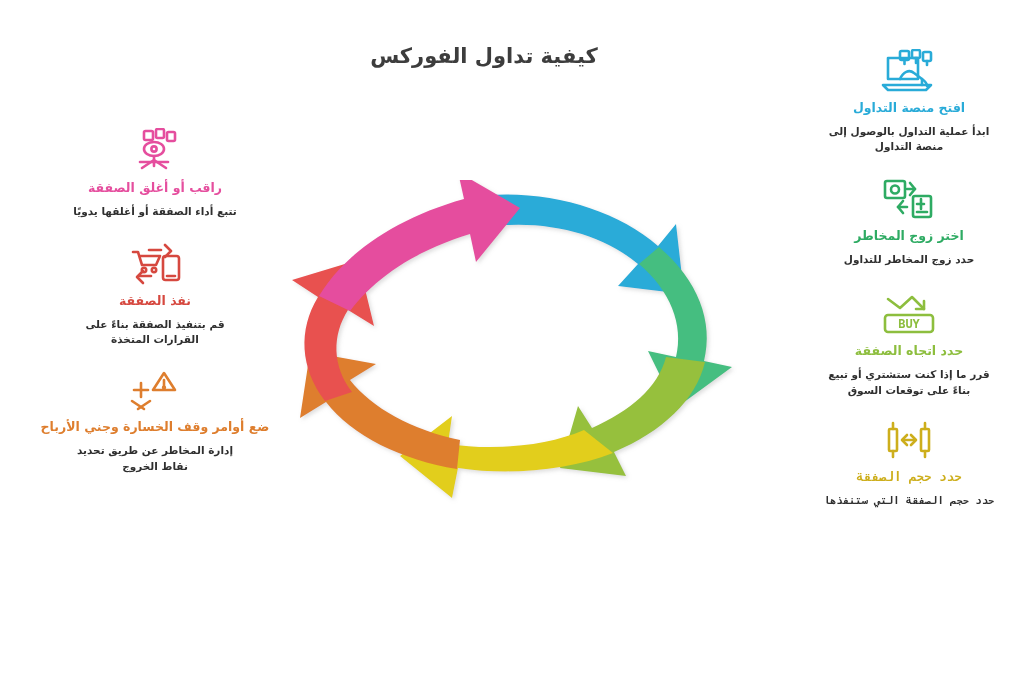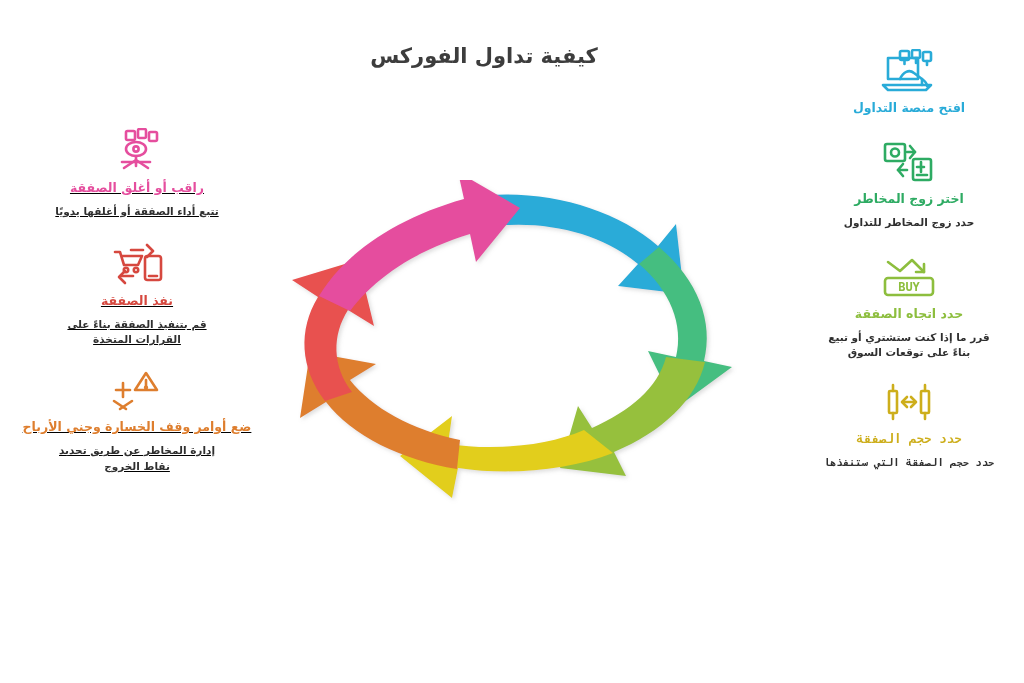--- a/index.html
+++ b/index.html
@@ -35,21 +35,21 @@
     direction: rtl;
   }
 
   
   .col {
     position: absolute;
     width: 230px;
     direction: rtl;
   }
   .col-right { left: 794px; top: 48px; }
-  .col-left  { left: 22px;  top: 128px; text-decoration: underline; }
+  .col-left  { left: 40px;  top: 128px; }
 
   .step {
     width: 230px;
     text-align: center;
     margin-bottom: 8px;
   }
 
   .step-icon {
     height: 46px;
     display: flex;
@@ -116,20 +116,21 @@
             <rect x="34" y="1" width="8" height="8" rx="1.5"></rect>
             <path d="M38 9 l0 5"></path>
             <rect x="45" y="3" width="8" height="9" rx="1.5"></rect>
             <path d="M49 12 l0 4"></path>
             <path d="M22 30 c3-7 9-10 14-6 l8 6 c3 2 5 4 5 7"></path>
             <path d="M44 30 l0 6"></path>
           </g>
         </svg>
       </div>
       <div class="step-title" style="color:#29abd8">افتح منصة التداول</div>
+      <div class="step-desc">ابدأ عملية التداول بالوصول إلى منصة التداول</div>
     </div>
 
     <div class="step">
       <div class="step-icon">
         <svg width="58" height="44" viewBox="0 0 58 44">
           <g fill="none" stroke="#2eab63" stroke-width="2.6" stroke-linecap="round" stroke-linejoin="round">
             <rect x="5" y="4" width="20" height="17" rx="2"></rect>
             <circle cx="15" cy="12.5" r="4"></circle>
             <rect x="33" y="19" width="18" height="21" rx="2"></rect>
             <path d="M37 35 h10"></path>

